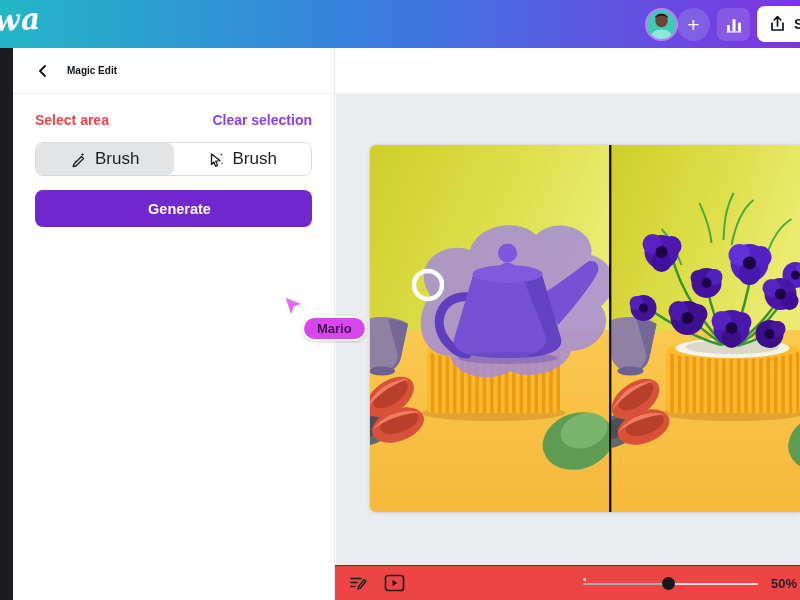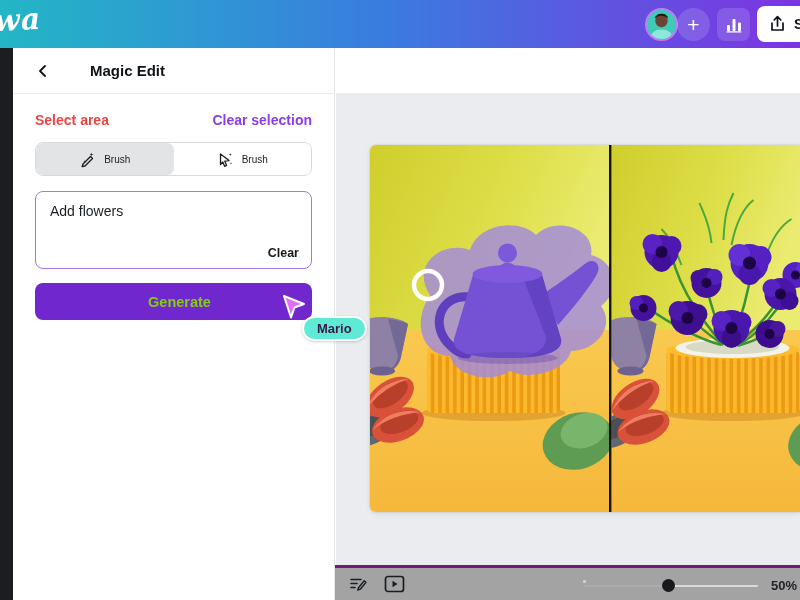--- a/index.html
+++ b/index.html
@@ -27,59 +27,59 @@
     background:#fff; border:none; border-radius:8px; display:flex; align-items:center;
     gap:8px; padding:0 12px; font-weight:700; font-size:14px; color:#0e1318; cursor:pointer;
     font-family:"Liberation Sans", sans-serif; }
 
   
   .dark-rail { position:absolute; left:0; top:48px; width:13px; height:552px; background:#1c1d21; }
   .panel { position:absolute; left:13px; top:48px; width:322px; height:552px;
     background:#fff; border-right:1px solid #e5e7ea; }
   .panel-header { height:46px; display:flex; align-items:center; gap:14px;
     padding:0 20px; border-bottom:1px solid #ebedef; }
-  .panel-title { font-size:15px; font-weight:700; color:#0e1318;margin-left:23px; }
+  .panel-title { font-size:10px; font-weight:700; color:#0e1318; }
   .back-btn { background:none; border:none; cursor:pointer; display:flex; align-items:center; padding:2px; }
   .panel-body { padding:18px 22px 0 22px; }
   .select-row { display:flex; justify-content:space-between; align-items:center; }
   .select-label { font-size:14px; font-weight:700; color:#ef4444; }
   .clear-sel { font-size:14px; font-weight:700; color:#8b3de8; background:none; border:none; cursor:pointer;
     font-family:"Liberation Sans", sans-serif;margin-left:36px; }
   .seg { margin-top:14px; height:34px; border:1px solid #d7dadd; border-radius:8px;
     display:flex; overflow:hidden; background:#fff; }
   .seg-btn { flex:1; display:flex; align-items:center; justify-content:center; gap:8px;
-    font-size:10px; color:#1a1e23; background:#fff; border:none; cursor:pointer;
+    font-size:17px; color:#1a1e23; background:#fff; border:none; cursor:pointer;
     font-family:"Liberation Sans", sans-serif; font-weight:500; }
   .seg-btn.active { background:#e3e4e6; border-radius:7px; }
   .prompt-box { position:relative; margin-top:15px; height:78px; border:1.5px solid #a278e6;
     border-radius:8px; background:#fff; padding:11px 14px; cursor:text; }
   .prompt-text { font-size:14px; color:#1a1e23; }
   .prompt-clear { position:absolute; right:12px; bottom:8px; background:none; border:none;
     font-size:12.5px; font-weight:700; color:#15181c; cursor:pointer;
     font-family:"Liberation Sans", sans-serif; }
-  .generate-btn { margin-top:14px; width:100%; height:37px; background:#7027ce; color:#84cc16;
+  .generate-btn { margin-top:14px; width:100%; height:37px; background:#7027ce; color:#ffffff;
     border:none; border-radius:8px; font-size:14.5px; font-weight:600; cursor:pointer;
     font-family:"Liberation Sans", sans-serif;padding-left:12px; }
 
   
   .collab-cursor { position:absolute; left:281px; top:294px; z-index:30; }
   .collab-pill { position:absolute; left:302px; top:316px; z-index:30;
-    background:#5eead4; border:2px solid #fff; border-radius:14px; padding:3px 13px;
+    background:#d946ef; border:2px solid #fff; border-radius:14px; padding:3px 13px;
     font-size:13px; font-weight:700; color:#3c1548; box-shadow:0 1px 3px rgba(0,0,0,0.18); }
 
   
   .editor-topstrip { position:absolute; left:336px; top:48px; width:464px; height:45px; background:#fff; }
   .canvas-area { position:absolute; left:336px; top:93px; width:464px; height:472px; background:#ebecef; }
   .design-img { position:absolute; left:370px; top:145px; width:430px; height:367px;
     border-radius:6px 0 0 6px; overflow:hidden;
     box-shadow:0 0 0 1px rgba(0,0,0,0.04), 0 1px 5px rgba(0,0,0,0.10); }
 
   
   .footer { position:absolute; left:335px; top:565px; width:465px; height:35px;
-    background:#a3a3a3; border-top:3px solid #701a75; display:flex; align-items:center; }
+    background:#ef4444; border-top:1px solid #701a75; display:flex; align-items:center; }
   .foot-icon { background:none; border:none; cursor:pointer; display:flex; align-items:center;
     justify-content:center; width:26px; height:26px; margin-left:10px; border-radius:4px; }
   .zoom-slider { position:absolute; left:248px; top:11px; width:175px; height:13px; cursor:pointer; }
   .zs-track-l { position:absolute; left:0; top:6px; width:85px; height:2px; background:#a9abaf; border-radius:1px; }
   .zs-track-r { position:absolute; left:85px; top:6px; width:90px; height:2px; background:#d7d9db; border-radius:1px; }
   .zs-tick { position:absolute; left:0; top:1px; width:3px; height:3px; background:#c9cbce; }
   .zs-knob { position:absolute; left:79px; top:0px; width:13px; height:13px; border-radius:50%; background:#17191c; cursor:grab; }
   .zoom-val { position:absolute; right:3px; top:10px; font-size:13px; font-weight:600; color:#21242a; }
 </style>
 </head>
@@ -152,24 +152,20 @@
         <button class="seg-btn">
           <svg width="17" height="17" viewBox="0 0 17 17">
             <path d="M3.5 3 L12 9.5 L7.8 10.2 L9.6 14.4 L7.6 15.3 L5.8 11 L3.5 13.5 Z" fill="none" stroke="#1a1e23" stroke-width="1.3" stroke-linejoin="round"></path>
             <path d="M13.2 2 L13.5 3.3 L14.8 3.6 L13.5 3.9 L13.2 5.2 L12.9 3.9 L11.6 3.6 L12.9 3.3 Z" fill="#1a1e23"></path>
             <path d="M14 11 L14.3 12 L15.3 12.3 L14.3 12.6 L14 13.6 L13.7 12.6 L12.7 12.3 L13.7 12 Z" fill="#1a1e23"></path>
           </svg>
           <span>Brush</span>
         </button>
       </div>
 
-      <div class="prompt-box">
-        <div class="prompt-text">Add flowers</div>
-        <button class="prompt-clear">Clear</button>
-      </div>
 
       <button class="generate-btn">Generate</button>
     </div>
   </aside>
 
   <svg class="collab-cursor" width="27" height="27" viewBox="0 0 27 27">
     <polygon points="3,2 23,10 13.5,13.5 10,23.5" fill="#e06df2" stroke="#fff" stroke-width="2" stroke-linejoin="round"></polygon>
   </svg>
   <div class="collab-pill">Mario</div>
 

